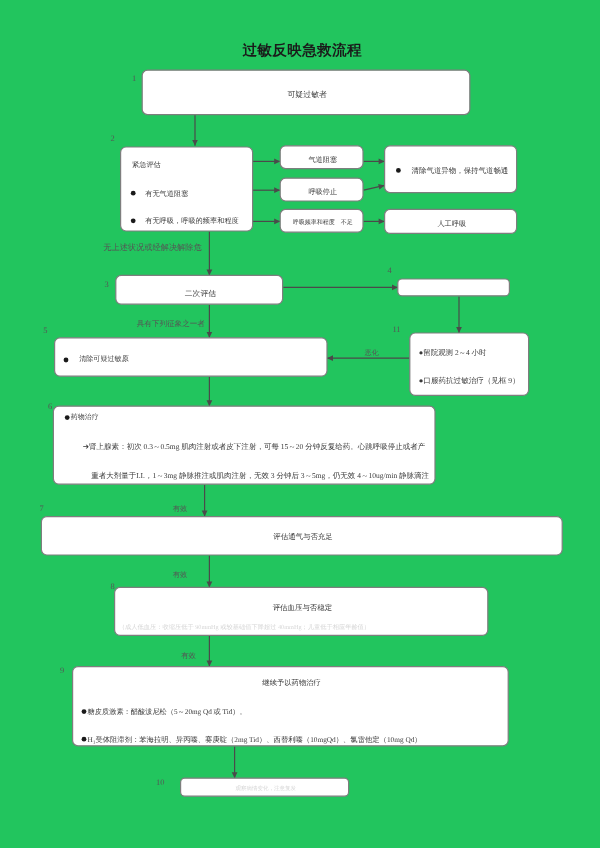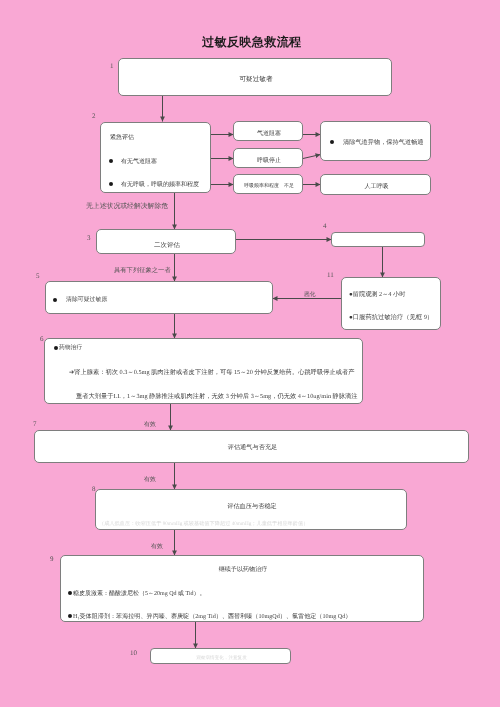--- a/index.html
+++ b/index.html
@@ -1,20 +1,20 @@
 <!DOCTYPE html>
 <html><head>
 <meta charset="utf-8">
 <title>过敏反映急救流程</title>
 <style>
   html,body{margin:0;padding:0;background:#ffffff;}
   body{width:500px;height:707px;overflow:hidden;position:relative;
        font-family:"Liberation Serif","DejaVu Serif",serif;
        -webkit-font-smoothing:antialiased;text-rendering:geometricPrecision;}
-  #page{position:absolute;left:0;top:0;width:500px;height:707px;background:#f9a8d4;}
+  #page{position:absolute;left:0;top:0;width:500px;height:707px;background:#22c55e;}
 
   .title{position:absolute;font-family:"Liberation Sans","DejaVu Sans",sans-serif;
          font-weight:700;color:#1a1a1a;letter-spacing:.5px;white-space:nowrap;}
 
   .box{position:absolute;box-sizing:border-box;border:1px solid #7e7e7e;
        border-radius:7px;background:#fff;}
 
   .num{position:absolute;font-family:"Liberation Serif","DejaVu Serif",serif;
        color:#555;white-space:nowrap;}
 

